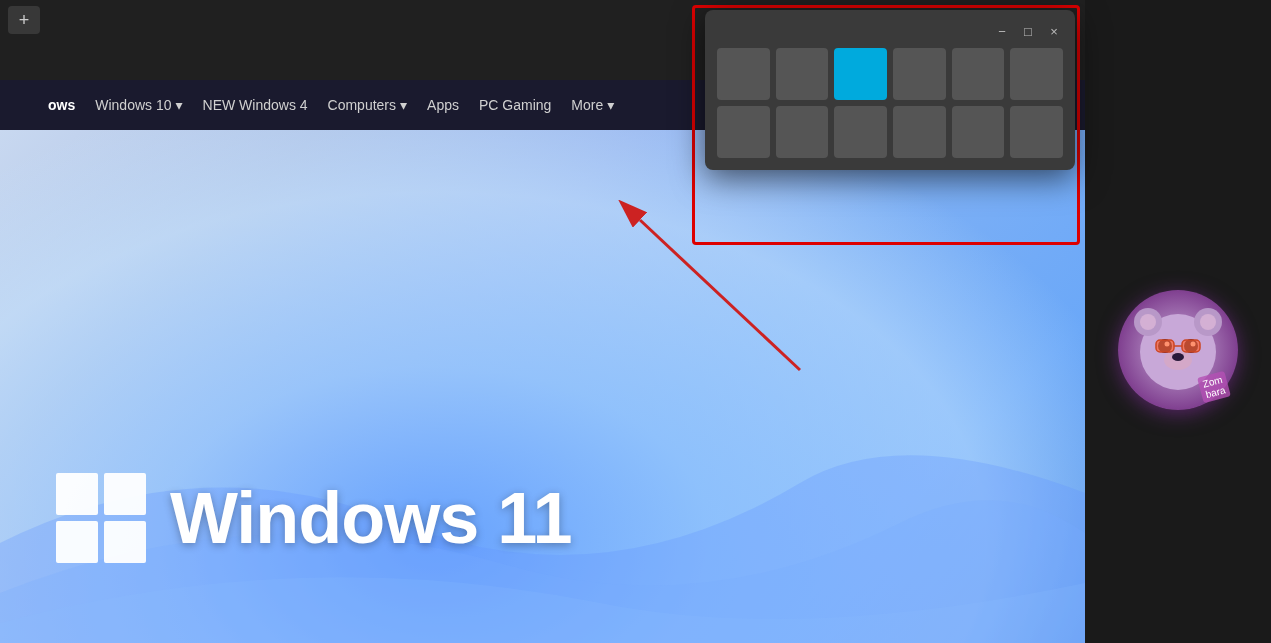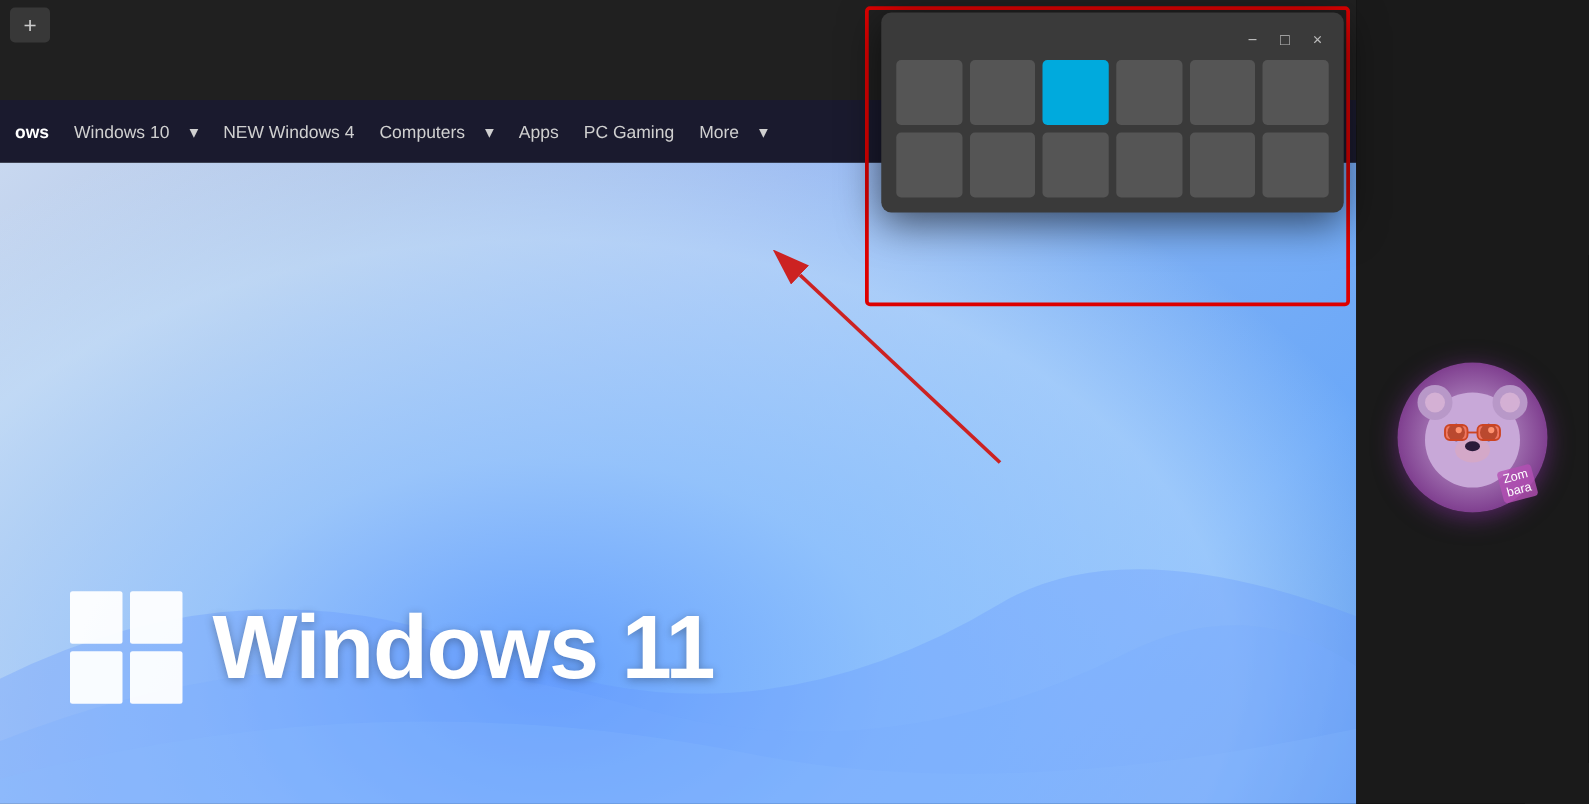--- a/index.html
+++ b/index.html
@@ -83,29 +83,30 @@
       align-items: center;
       padding: 0 12px;
       gap: 20px;
       z-index: 10;
     }
 
     .nav-brand {
       color: #fff;
       font-size: 14px;
       font-weight: 600;
+      margin-left: 36px;
     }
 
     .nav-item {
       color: #d0d0d0;
       font-size: 14px;
       cursor: pointer;
       display: flex;
       align-items: center;
-      gap: 16px;
+      gap: 4px;
       white-space: nowrap;
     }
 
     .nav-right {
       margin-left: auto;
       color: #d0d0d0;
       font-size: 14px;
     }
 
     

